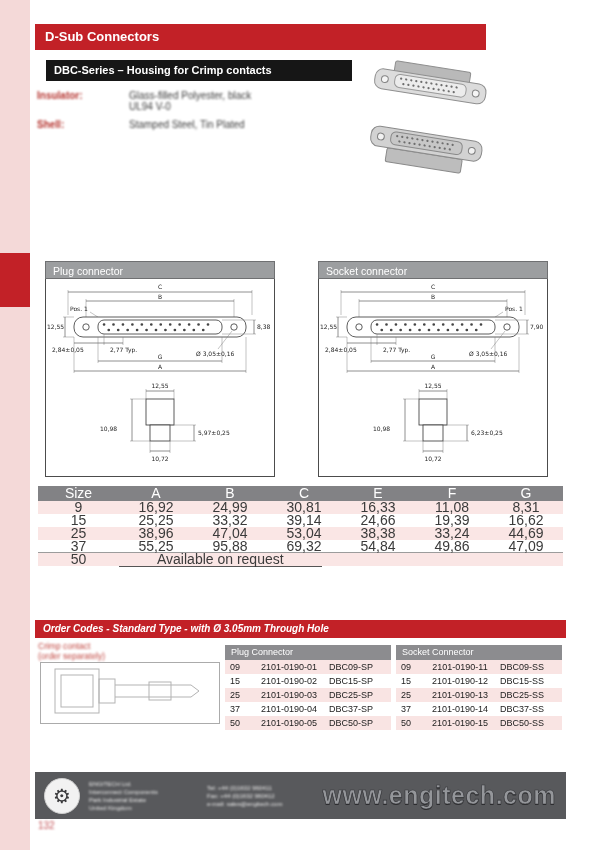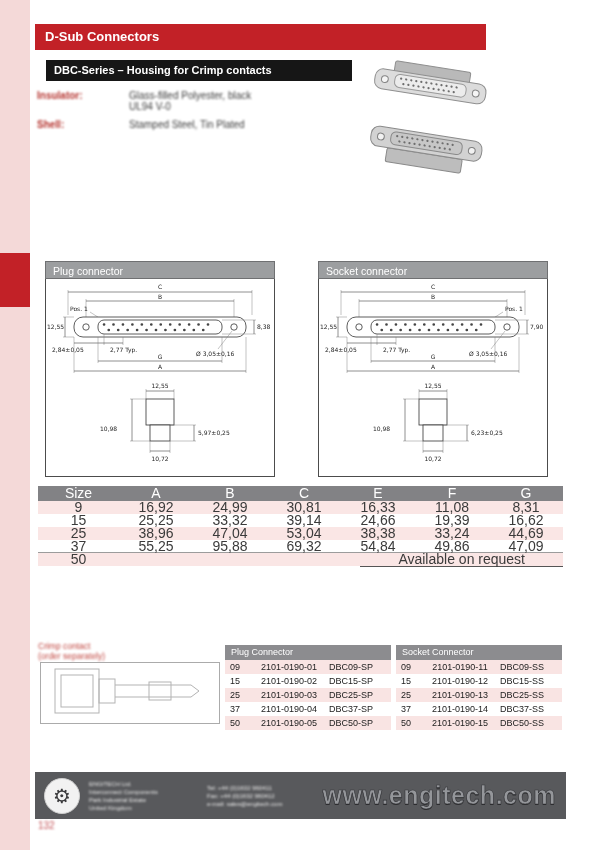--- a/index.html
+++ b/index.html
@@ -54,21 +54,21 @@
   .photodots { stroke:#6e6e6e; stroke-width:2.2; stroke-dasharray:0.1 5; stroke-linecap:round; }
 
   
   .dimtable { left:38px; top:486px; width:525px; font-size:14px; }
   .dimtable .hrow { display:flex; background:#828285; color:#fff; height:15px; line-height:15px; }
   .dimtable .row  { display:flex; height:13px; line-height:13px; color:#3b3b3b; }
   .dimtable .pink { background:#fae6e5; }
   .dimtable .rule { box-shadow: inset 0 -1px 0 #9c9c9c; }
   .c0 { width:81px; text-align:center; flex:none; }
   .c  { flex:1; text-align:center; }
-  .note-wrap { flex:1; text-align:right; }
+  .note-wrap { flex:1; text-align:left; }
   .note-span { display:inline-block; border-bottom:1px solid #555; padding:0 38px; }
 
   
   .bar-order {
     left:35px; top:620px; width:531px; height:18px; background:#c22127;
     color:#fff; font-size:10px; font-weight:bold; font-style:italic;
     line-height:18px; padding-left:8px; box-sizing:border-box;
   }
   .fig-note { left:38px; top:642px; width:150px; font-size:8.5px; color:#c0453f;
     line-height:9.5px; filter:blur(1.2px); }
@@ -335,20 +335,21 @@
       <div class="c">47,09</div>
     </div>
     <div class="row pink">
       <div class="c0">50</div>
       <div class="note-wrap">
         <span class="note-span">Available on request</span>
       </div>
     </div>
   </div>
 
+  <div class="abs bar-order">Order Codes - Standard Type - with Ø 3.05mm Through Hole</div>
 
   <div class="abs fig-note">
     <div>Crimp contact</div>
     <div>(order separately)</div>
   </div>
   <div class="abs fig-box">
     <svg viewBox="0 0 176 58" width="176" height="58">
       <g stroke="#b3b3b3" fill="none" stroke-width="1">
         <rect x="14" y="6" width="44" height="44"></rect>
         <rect x="20" y="12" width="32" height="32"></rect>

